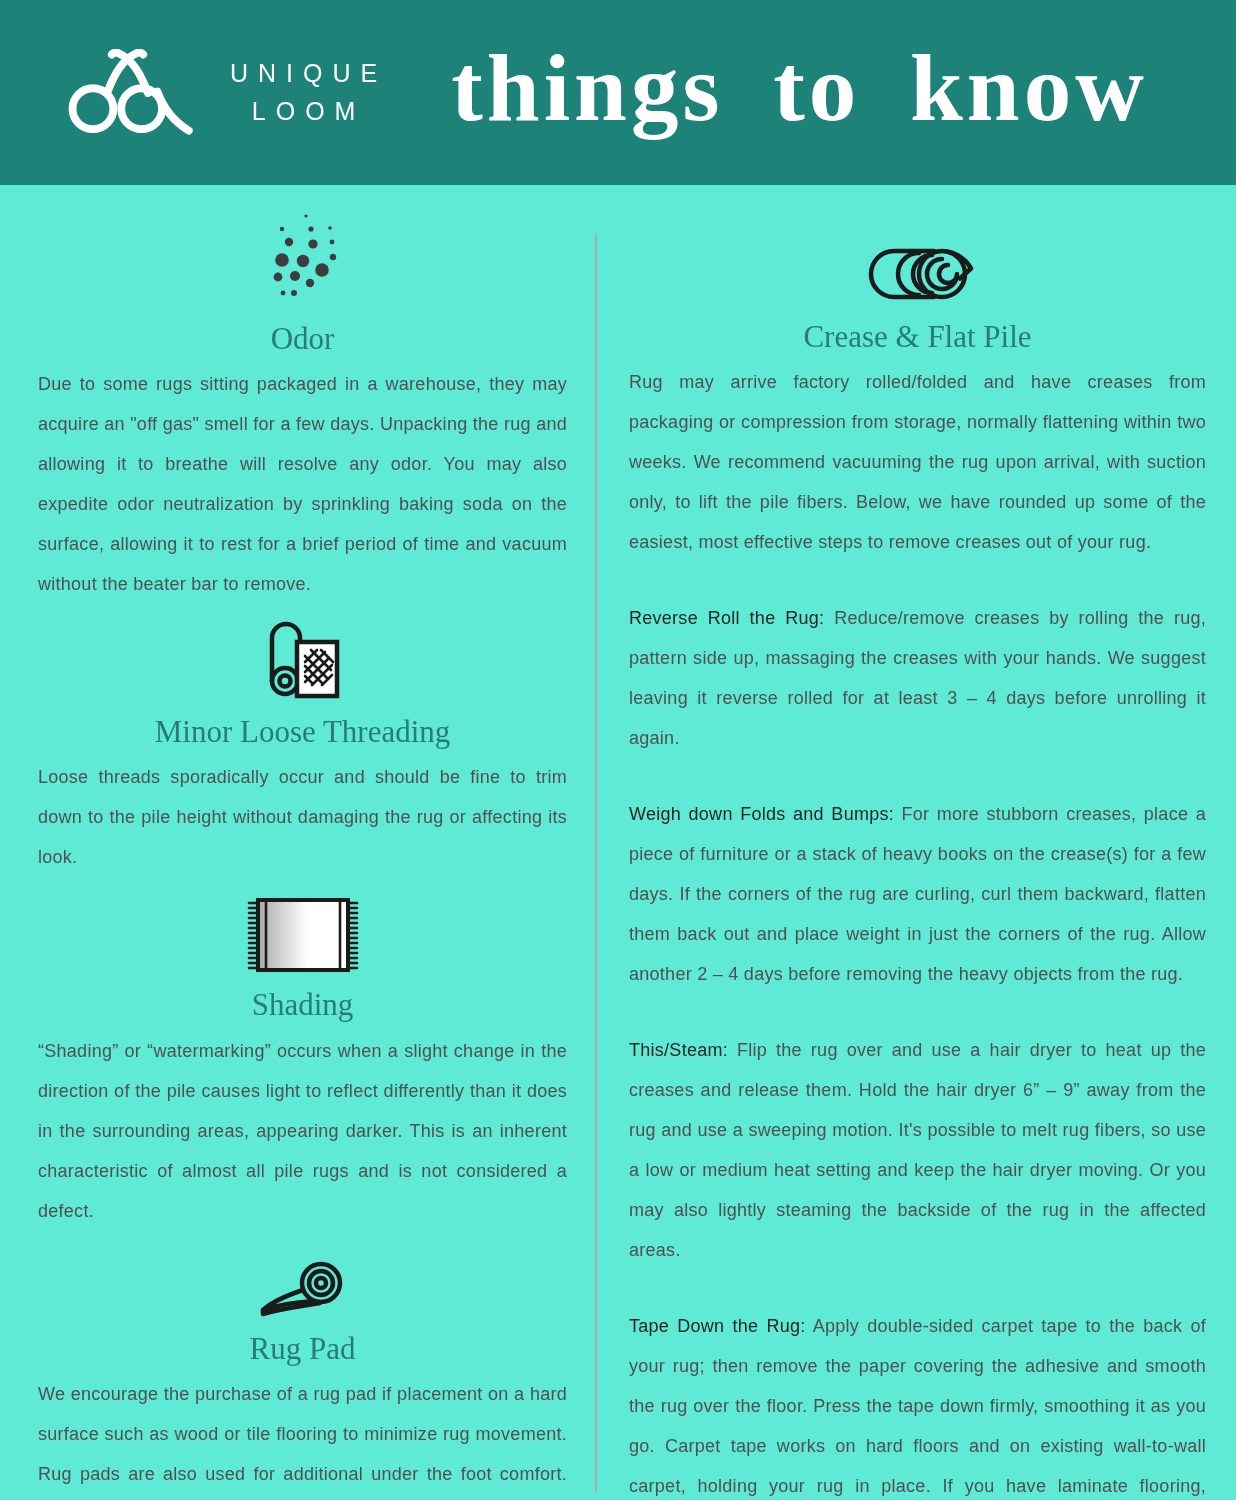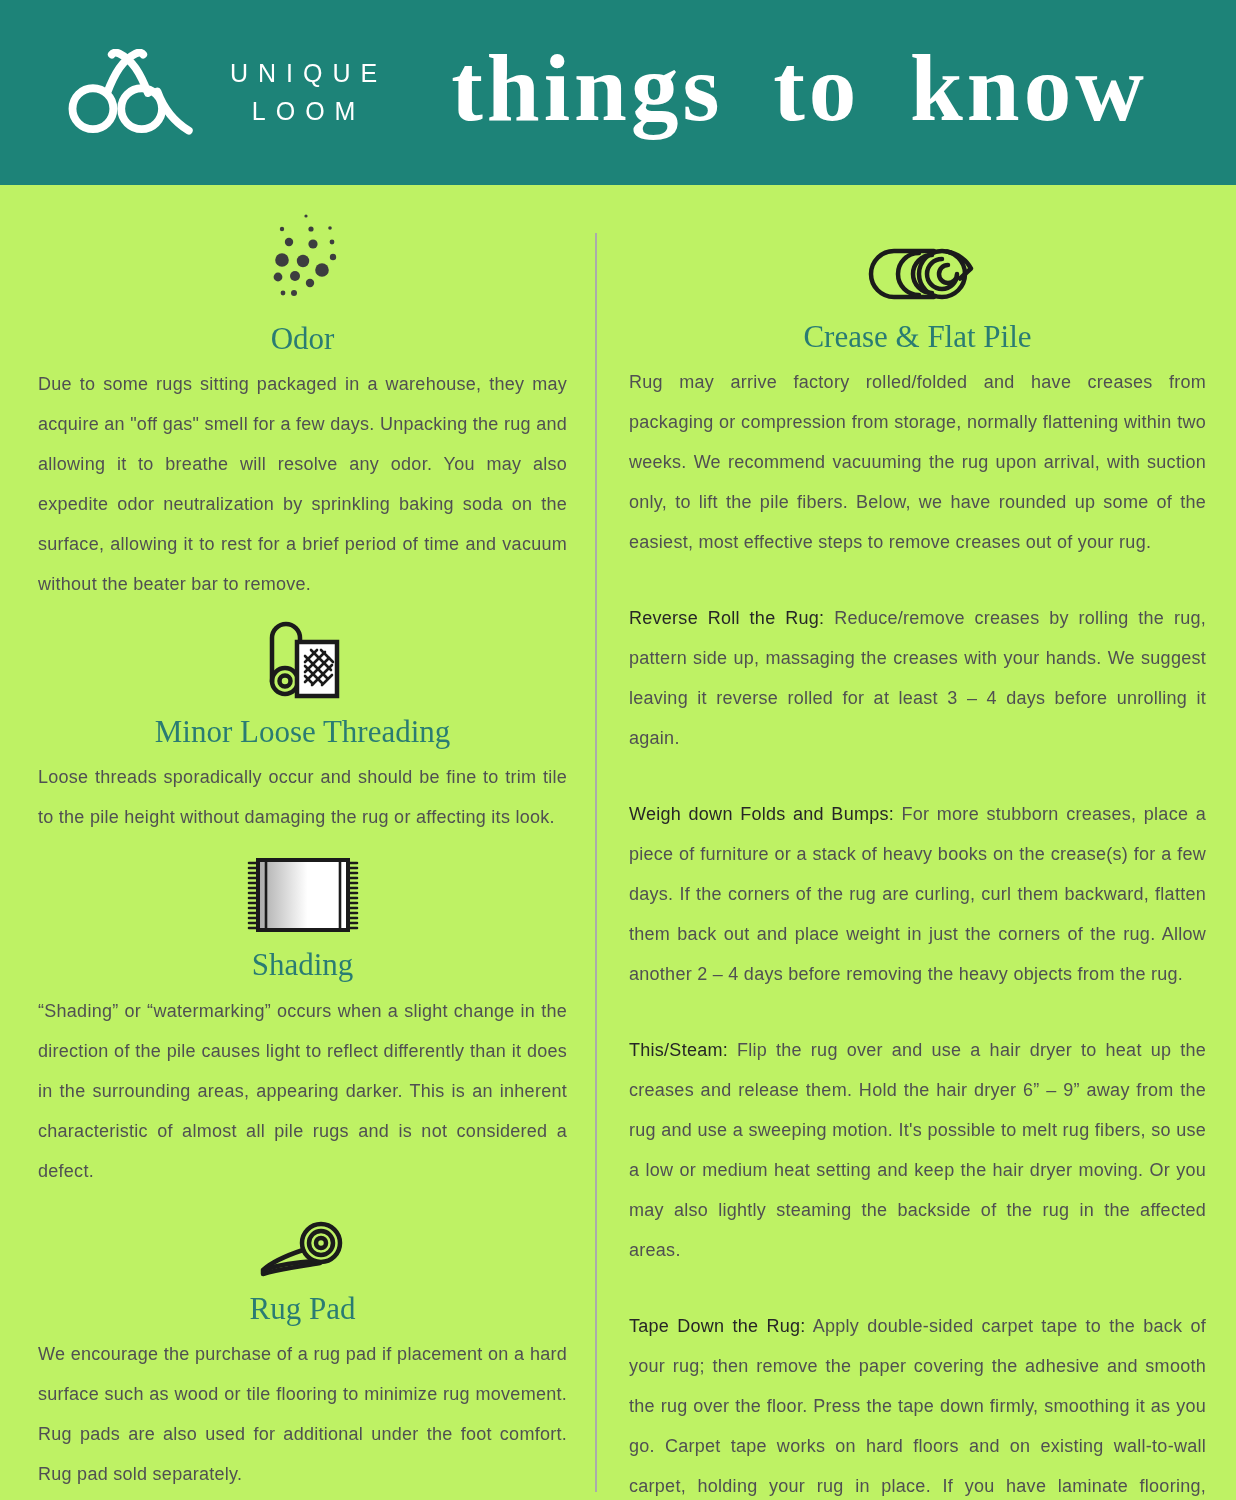--- a/index.html
+++ b/index.html
@@ -5,21 +5,21 @@
   :root{
     --teal:#1d8378;
     --heading:#2a7c73;
     --body:#505052;
     --ink:#1b1b1b;
     --divider:#ababab;
   }
   *{margin:0;padding:0;box-sizing:border-box;}
   html,body{background:#ffffff;}
   .page{
-    width:1236px;height:1500px;background:#bef264;overflow:hidden;
+    width:1236px;height:1500px;background:#5eead4;overflow:hidden;
     font-family:"Liberation Sans",sans-serif;position:relative;
   }
   
   .banner{
     height:185px;background:var(--teal);
     display:flex;align-items:center;
   }
   .logo{margin-left:62px;flex:0 0 auto;}
   .brand-text{
     margin-left:26px;color:#ffffff;
@@ -127,21 +127,21 @@
             <circle class="stroke" cx="21" cy="67" r="13"></circle>
             <circle class="stroke" cx="21" cy="67" r="5.5"></circle>
             <rect x="33" y="28" width="40" height="54" fill="#ffffff" stroke="#1b1b1b" stroke-width="4.5"></rect>
             <g class="stroke-thin">
               <path d="M41 48 l12 -12 M41 58 l20 -20 M41 68 l24 -24 M48 71 l20 -20 M58 71 l10 -10"></path>
               <path d="M47 36 l20 20 M41 42 l22 22 M41 52 l17 17 M57 36 l12 12 M41 62 l8 8"></path>
             </g>
           </svg>
         </div>
         <h2>Minor Loose Threading</h2>
-        <p>Loose threads sporadically occur and should be fine to trim tile to the pile height without damaging the rug or affecting its look.</p>
+        <p>Loose threads sporadically occur and should be fine to trim down to the pile height without damaging the rug or affecting its look.</p>
       </div>
 
       <div class="sec" id="sec-shading">
         <div class="icon-row">
           <svg width="112" height="76" viewBox="0 0 112 76" aria-hidden="true">
             <defs>
               <linearGradient id="shadeGrad" x1="0" y1="0" x2="1" y2="0">
                 <stop offset="0" stop-color="#a9a9a9"></stop>
                 <stop offset="0.55" stop-color="#ffffff"></stop>
               </linearGradient>

